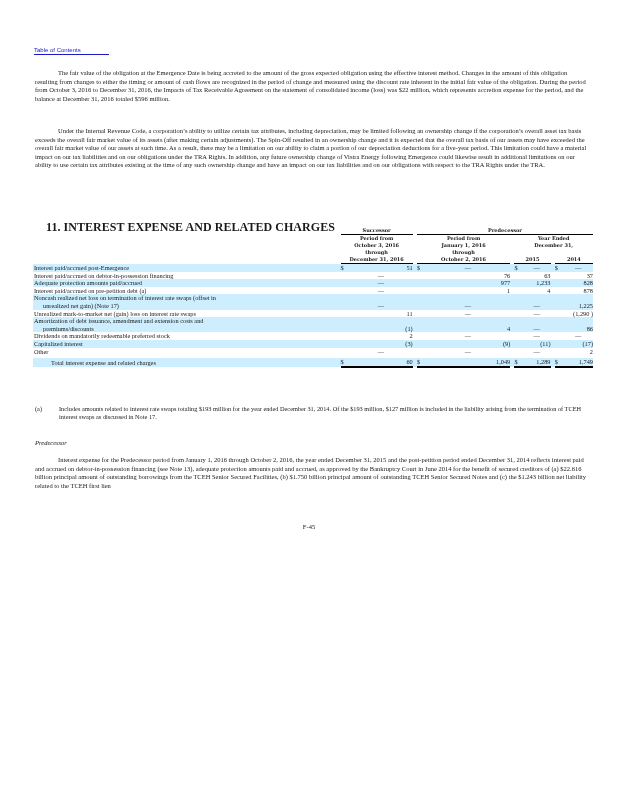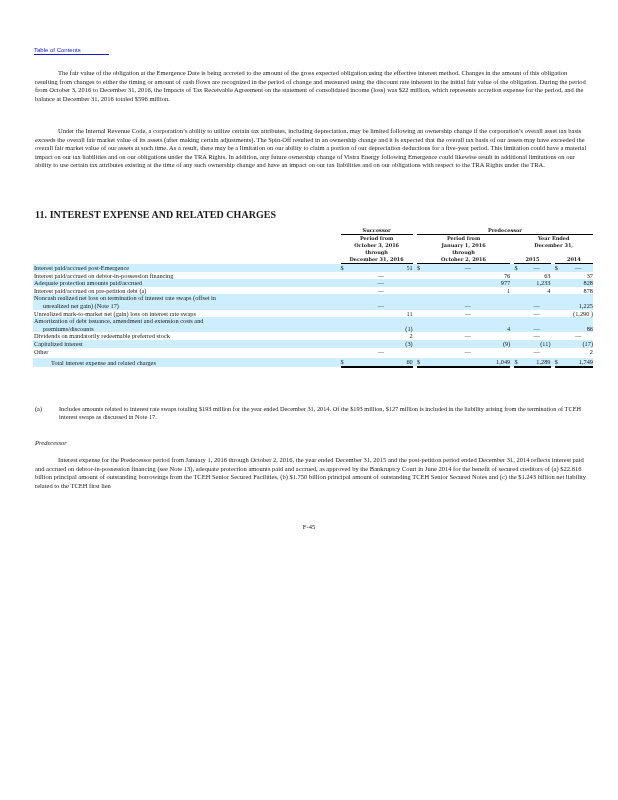--- a/index.html
+++ b/index.html
@@ -6,21 +6,21 @@
   body { width: 618px; height: 800px; position: relative; overflow: hidden;
          font-family: "Liberation Serif", "DejaVu Serif", serif; color: #1a1a1a; }
   .toc { position: absolute; left: 34px; top: 47px; font-family: "Liberation Sans", sans-serif;
          font-size: 6px; color: #1a1acc; text-decoration: none; border-bottom: 1px solid #1a1acc;
          padding-right: 28px; line-height: 7px; }
   .para { position: absolute; left: 35px; width: 553px; font-size: 6.5px; line-height: 8.6px; margin: 0;
           text-align: left; }
   .para .indent { display: inline-block; width: 23px; }
   #p1 { top: 69px; }
   #p2 { top: 127px; }
-  .heading { position: absolute; left: 35px; top: 209px; font-size: 10px; font-weight: bold; margin: 0;
+  .heading { position: absolute; left: 35px; top: 209px; font-size: 12px; font-weight: bold; margin: 11px;
              letter-spacing: 0.05px; }
   table.fin { position: absolute; left: 33px; top: 227px; width: 560px; border-collapse: collapse;
               font-size: 6.3px; line-height: 7.6px; }
   table.fin td { padding: 0; vertical-align: bottom; white-space: nowrap; }
   .hdr { font-family: "DejaVu Serif", serif; font-weight: bold; font-size: 5px; text-align: center; line-height: 7px; }
   .hdr-group { border-bottom: 1px solid #000; }
   .hdr-last { border-bottom: 1px solid #000; }
   tr.shade td.c { background: #cceeff; }
   td.label { width: 272px; padding-left: 1px !important; }
   td.label.sub { padding-left: 10px !important; }

